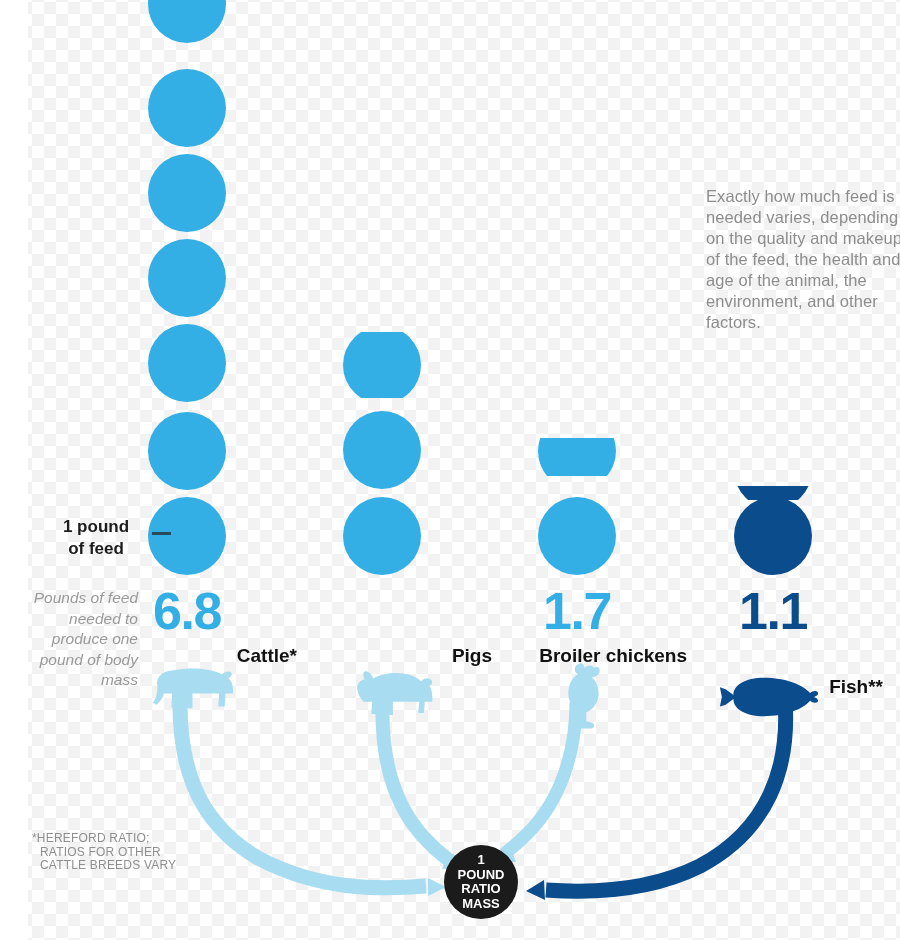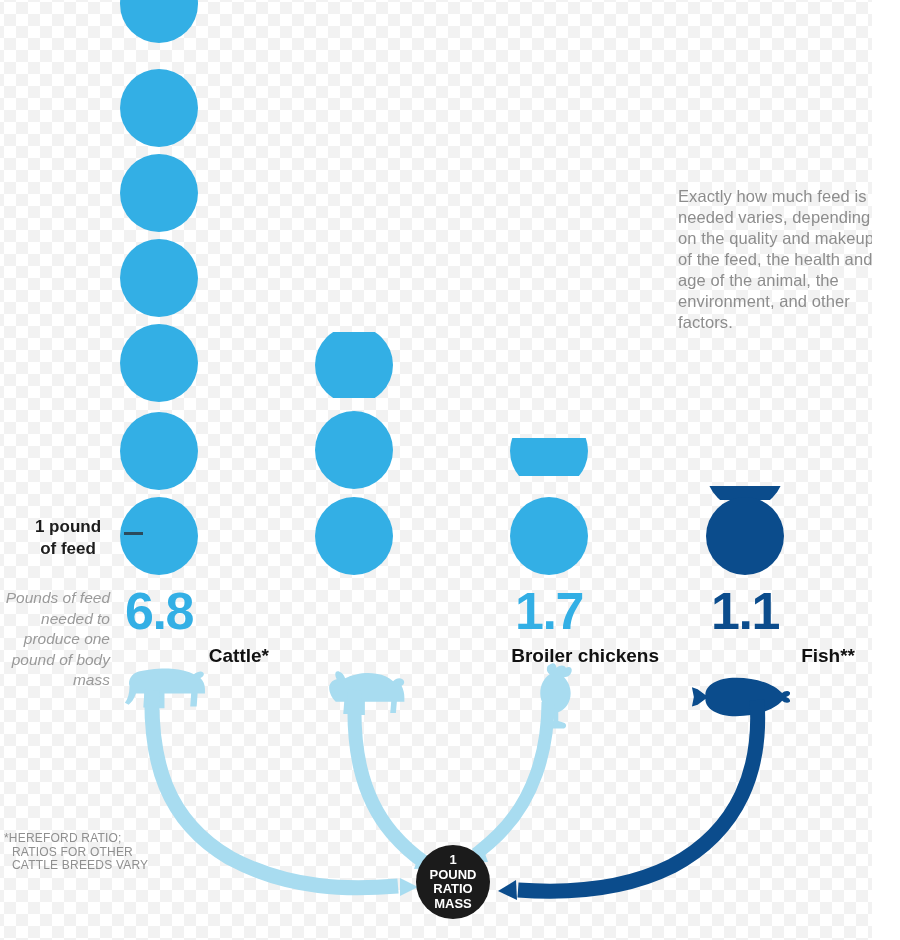--- a/index.html
+++ b/index.html
@@ -10,20 +10,21 @@
   body {
     font-family: "Liberation Sans", sans-serif;
   }
   #stage {
     position: relative;
     width: 872px;
     height: 940px;
     overflow: hidden;
     background:
       repeating-conic-gradient(#ffffff 0% 25%, #f2f2f2 0% 50%) 50% / 24px 24px;
+    margin-left: 28px;
   }
   .layer {
     position: absolute;
     inset: 0;
   }
   svg.layer { pointer-events: none; }
 
   
   .note {
     position: absolute;
@@ -239,22 +240,23 @@
   </div>
   <div class="feed-dash"></div>
 
   <div class="side-caption">Pounds of feed needed to produce one pound of body mass</div>
 
   <div class="col-num" style="left:74px; top:585px; color:#33AFE5;">6.8</div>
   <div class="col-num" style="left:464px; top:585px; color:#33AFE5;">1.7</div>
   <div class="col-num" style="left:660px; top:585px; color:#0B4C8C;">1.1</div>
 
   <div class="col-name" style="left:49px; top:645px;">Cattle*</div>
+  <div class="col-name" style="left:244px; top:645px;">Pigs</div>
   <div class="col-name" style="left:439px; top:645px;">Broiler chickens</div>
-  <div class="col-name" style="left:635px; top:645px;">Fish**</div>
+  <div class="col-name" style="left:635px; top:676px;">Fish**</div>
 
   <div class="hub">
     <div>
       <span>1</span>
       <span>POUND</span>
       <span>RATIO</span>
       <span>MASS</span>
     </div>
   </div>
 

